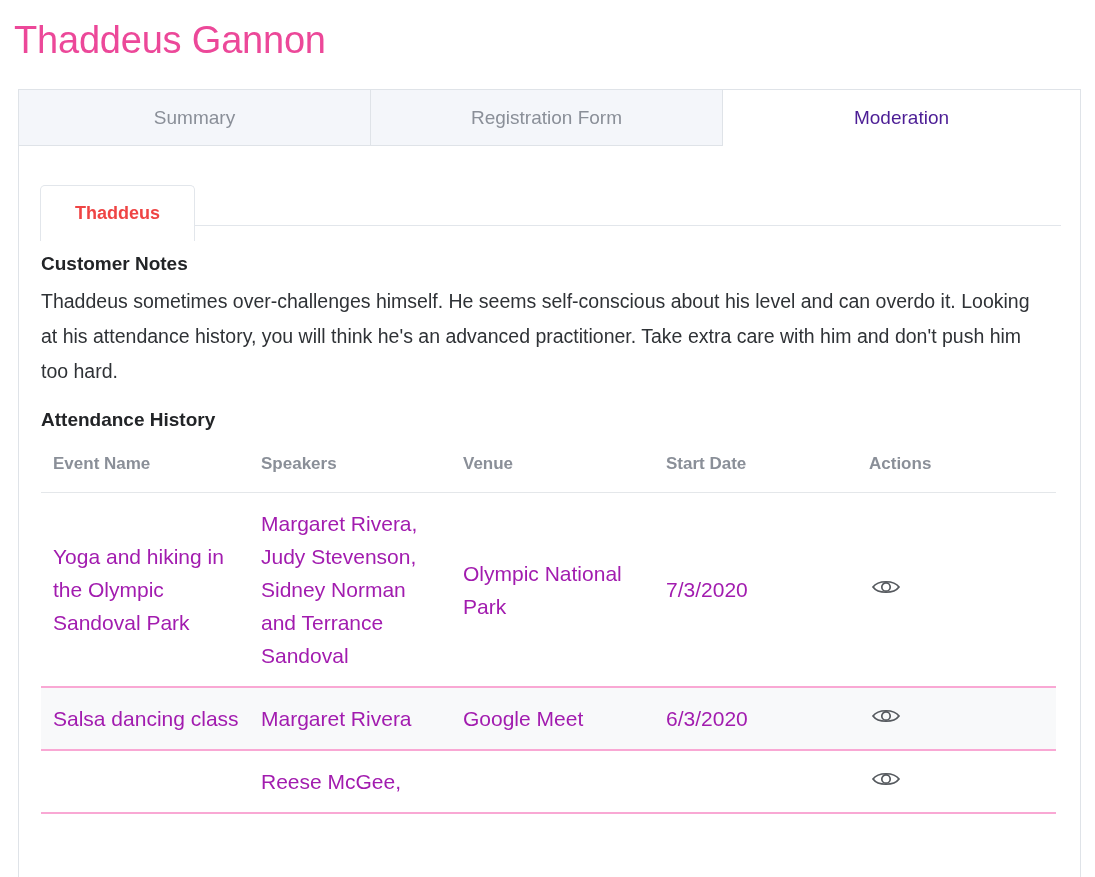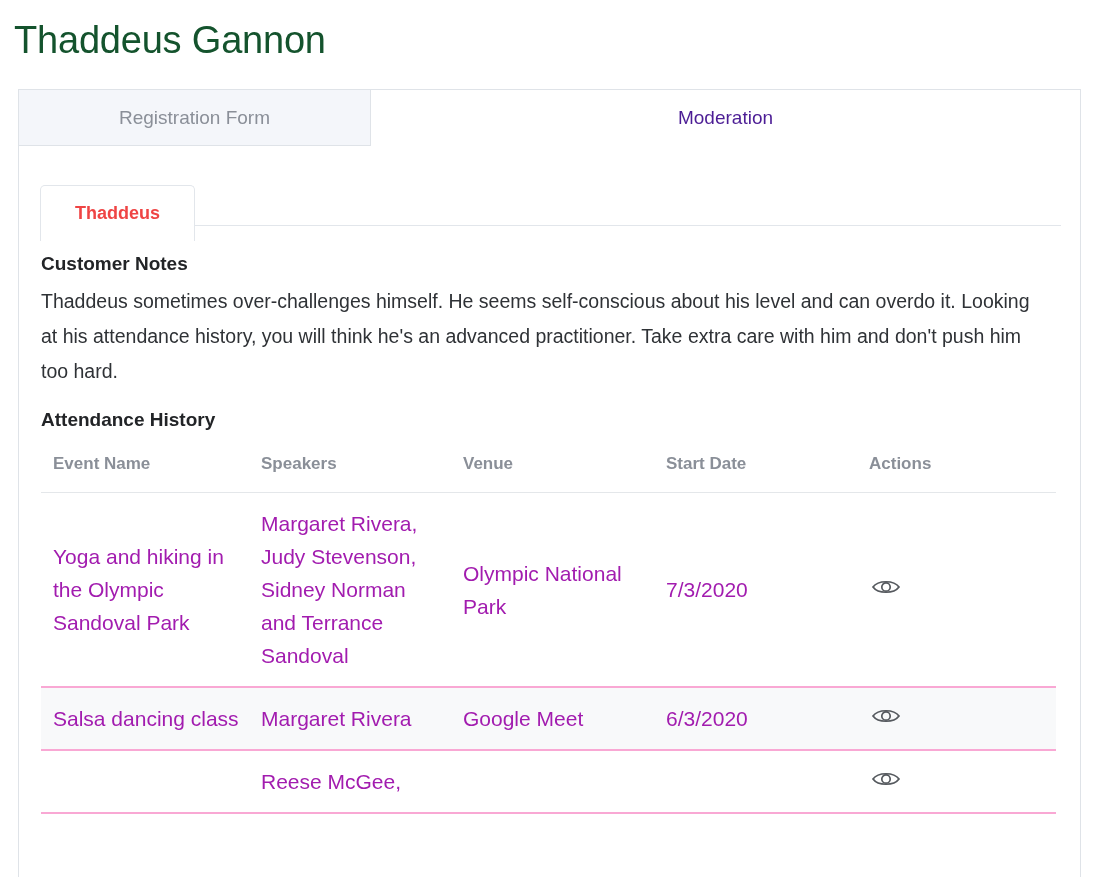--- a/index.html
+++ b/index.html
@@ -16,21 +16,21 @@
     background: #ffffff;
   }
 
   
   .page-title {
     position: absolute;
     left: 14px;
     top: 14px;
     font-size: 38px;
     font-weight: 400;
-    color: #14532d;
+    color: #ec4899;
     letter-spacing: -0.2px;
     line-height: 52px;
     white-space: nowrap;
   }
 
   
   .card {
     position: absolute;
     left: 18px;
     top: 89px;
@@ -186,20 +186,23 @@
 </head>
 <body>
 
 <div id="page">
 
   <div class="page-title">Thaddeus Gannon</div>
 
   <div class="card">
 
     <div class="tabs">
+      <div class="tab">
+        <span>Summary</span>
+      </div>
       <div class="tab">
         <span>Registration Form</span>
       </div>
       <div class="tab active">
         <span>Moderation</span>
       </div>
     </div>
 
     <div class="subtabs">
       <div class="subtab">

